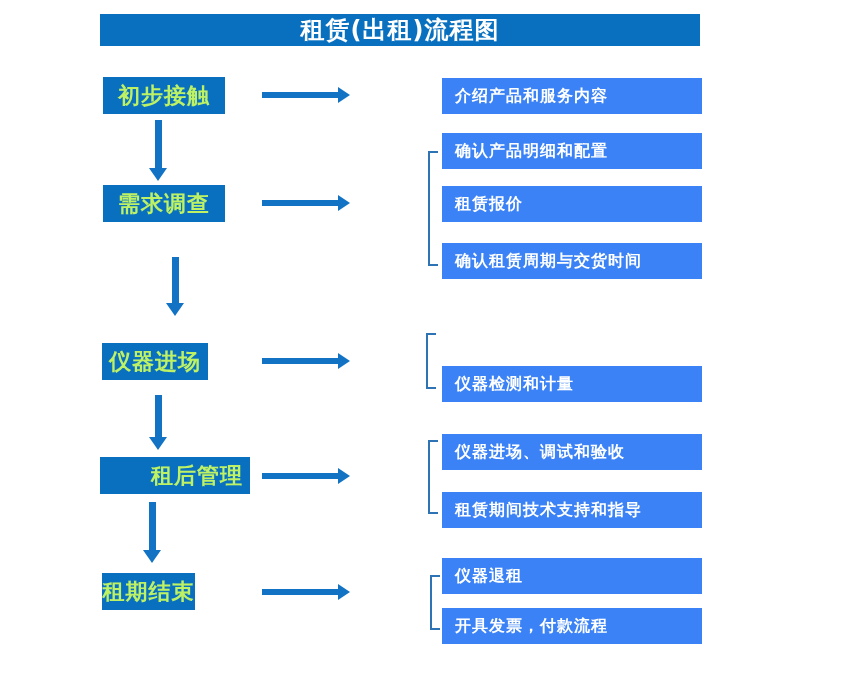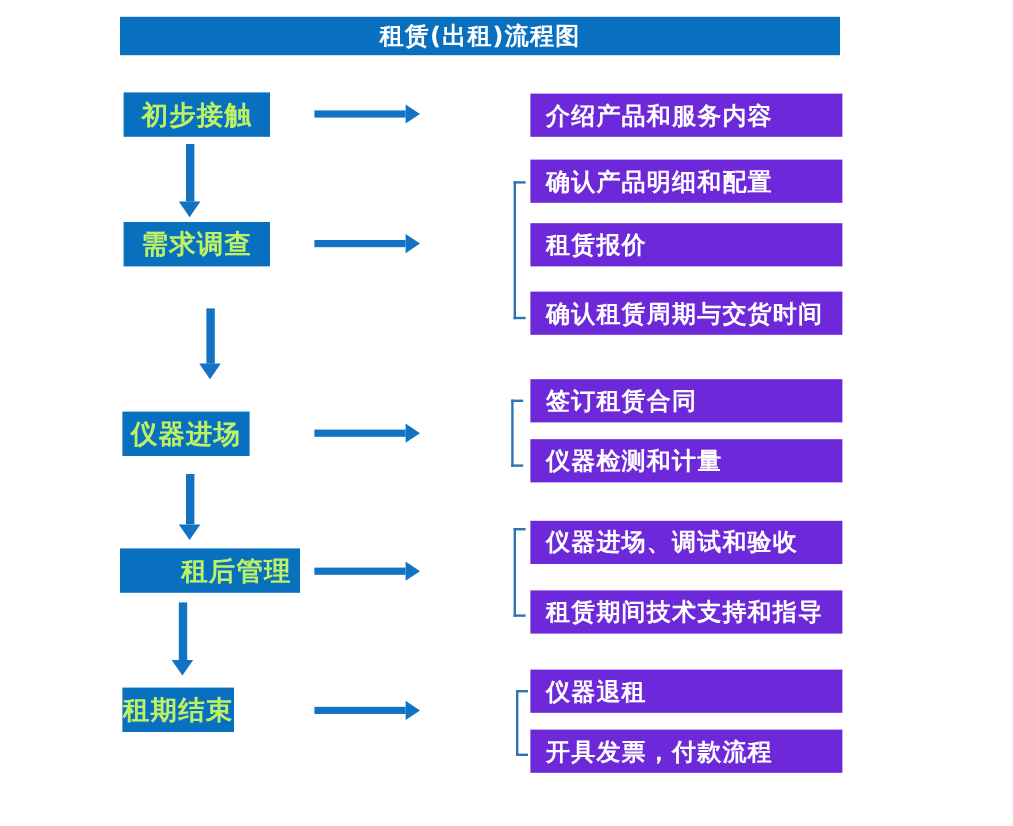--- a/index.html
+++ b/index.html
@@ -14,21 +14,21 @@
     height: 688px;
     background: #ffffff;
     overflow: hidden;
   }
   .title-bar {
     position: absolute;
     left: 100px; top: 14px;
     width: 600px; height: 32px;
     background: #0970C0;
     color: #ffffff;
-    font-size: 20px;
+    font-size: 24px;
     font-weight: bold;
     text-align: center;
     line-height: 32px;
     letter-spacing: 1px;
   }
   .step-box {
     position: absolute;
     background: #0970C0;
     color: #bef264;
     font-size: 22px;
@@ -37,23 +37,23 @@
     display: flex;
     align-items: center;
     justify-content: center;
     letter-spacing: 1px;
   }
   .output-box {
     position: absolute;
     left: 442px;
     width: 247px;
     height: 36px;
-    background: #6d28d9;
+    background: #3b82f6;
     color: #ffffff;
-    font-size: 20px;
+    font-size: 16px;
     font-weight: bold;
     line-height: 36px;
     padding-left: 13px;
     white-space: nowrap;
     letter-spacing: 1px;
   }
   
   .h-arrow {
     position: absolute;
     width: 88px; height: 16px;
@@ -112,21 +112,20 @@
   <div class="step-box" style="left:102px; top:343px; width:106px; height:37px;">仪器进场</div>
   <div class="step-box" style="left:100px; top:457px; width:106px; height:37px;padding-left:44px;">租后管理</div>
   <div class="step-box" style="left:102px; top:573px; width:93px; height:37px;">租期结束</div>
 
   <div class="output-box" style="top:78px;">介绍产品和服务内容</div>
 
   <div class="output-box" style="top:133px;">确认产品明细和配置</div>
   <div class="output-box" style="top:186px;">租赁报价</div>
   <div class="output-box" style="top:243px;">确认租赁周期与交货时间</div>
 
-  <div class="output-box" style="top:316px;">签订租赁合同</div>
   <div class="output-box" style="top:366px;">仪器检测和计量</div>
 
   <div class="output-box" style="top:434px;font-family:Liberation Serif, serif;">仪器进场、调试和验收</div>
   <div class="output-box" style="top:492px;">租赁期间技术支持和指导</div>
 
   <div class="output-box" style="top:558px;">仪器退租</div>
   <div class="output-box" style="top:608px;">开具发票，付款流程</div>
 
   <div class="h-arrow" style="left:262px; top:87px;">
     <div class="shaft"></div>

